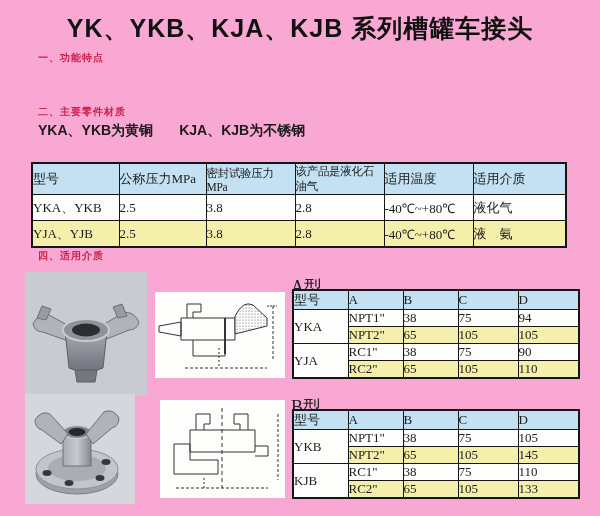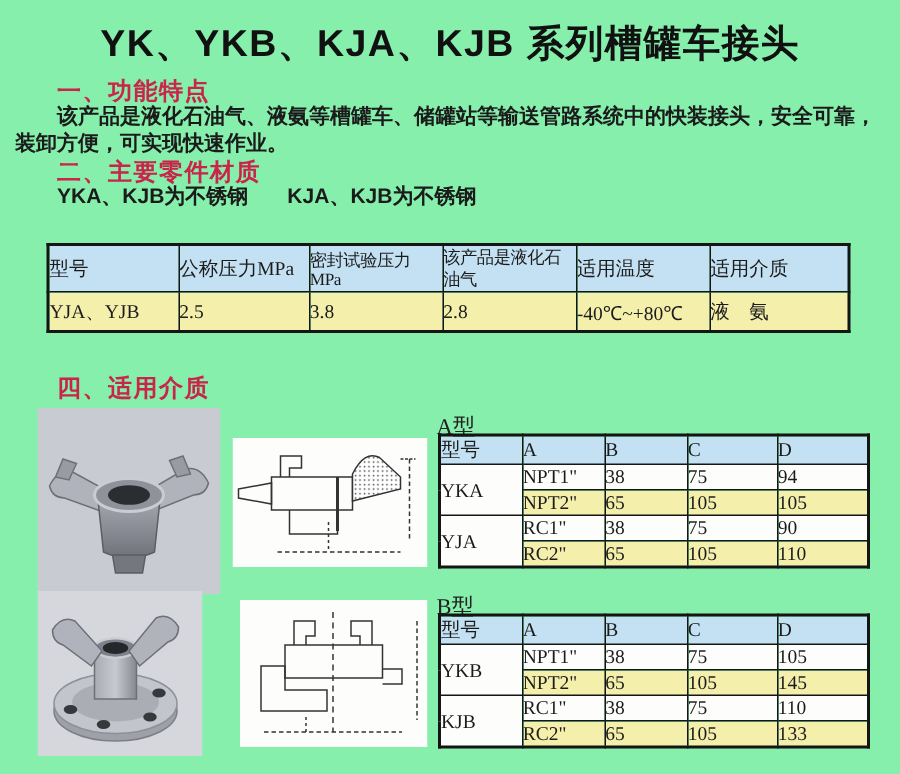--- a/index.html
+++ b/index.html
@@ -1,26 +1,26 @@
 <!DOCTYPE html>
 <html><head>
 <meta charset="utf-8">
 <style>
   html,body{margin:0;padding:0;background:#ffffff;}
   .page{
     position:relative;width:600px;height:516px;overflow:hidden;
-    background:#86efac;
+    background:#f9a8d4;
     font-family:"Liberation Sans",sans-serif;color:#1b1b1b;
   }
   .page-title{
     position:absolute;top:12px;left:0;width:100%;text-align:center;
     font-size:25px;font-weight:bold;letter-spacing:1px;color:#111;
   }
   .sec-heading{
-    position:absolute;left:38px;font-size:16px;font-weight:bold;color:#c9244a;
+    position:absolute;left:38px;font-size:10px;font-weight:bold;color:#c9244a;
     letter-spacing:1px;
   }
   .h-features{top:51px}
   .h-materials{top:105px}
   .h-performance{top:141px}
   .h-dimensions{top:249px}
   .features-body{
     position:absolute;left:10px;top:68px;width:582px;
     font-size:14px;line-height:18px;text-indent:28px;font-weight:600;margin:0;
   }
@@ -33,21 +33,21 @@
         font-family:"Liberation Serif",serif;border-radius:16px;}
   th,td{padding:0;border:1px solid #151515;font-weight:normal;overflow:hidden;}
 
   .perf-table{position:absolute;left:31px;top:162px;width:534px;border:2px solid #151515;}
   .perf-table th{background:#c3e1f3;height:25px;font-size:13px;}
   .perf-table th.small{font-size:11.5px;letter-spacing:-0.3px;}
   .perf-table td{height:25px;font-size:13px;background:#fdfdfb;}
   .perf-table tr.alt td{background:#f5efac;}
 
   .dim-label{
-    position:absolute;left:291px;font-size:15px;font-family:"Liberation Serif",serif;color:#222;
+    position:absolute;left:291px;font-size:18px;font-family:"Liberation Serif",serif;color:#222;
   }
   .label-a{top:275px}
   .label-b{top:395px}
   .dim-table{position:absolute;left:292px;width:286px;border:2px solid #151515;}
   .table-a{top:289px}
   .table-b{top:409px}
   .dim-table th{background:#c3e1f3;height:16px;font-size:13px;}
   .dim-table td{height:16px;font-size:13px;background:#fdfdfb;}
   .dim-table td.model{background:#fdfdfb;}
   .dim-table td.yellow{background:#f5efac;}
@@ -59,43 +59,50 @@
   svg{display:block;}
 </style>
 </head>
 <body>
 
 <div class="page">
 
   <div class="page-title">YK、YKB、KJA、KJB 系列槽罐车接头</div>
 
   <div class="sec-heading h-features">一、功能特点</div>
-  <p class="features-body">该产品是液化石油气、液氨等槽罐车、储罐站等输送管路系统中的快装接头，安全可靠，装卸方便，可实现快速作业。</p>
 
   <div class="sec-heading h-materials">二、主要零件材质</div>
-  <p class="materials-line"><span class="item1">YKA、KJB为不锈钢</span><span class="item2">KJA、KJB为不锈钢</span></p>
+  <p class="materials-line"><span class="item1">YKA、YKB为黄铜</span><span class="item2">KJA、KJB为不锈钢</span></p>
 
 
   <table class="perf-table">
     <colgroup>
       <col style="width:87px">
         <col style="width:87px">
         <col style="width:89px">
       <col style="width:89px">
         <col style="width:89px">
         <col style="width:93px">
     </colgroup>
     <tbody>
         <tr>
       <th>型号</th>
       <th>公称压力MPa</th>
       <th class="small">密封试验压力MPa</th>
       <th class="small">该产品是液化石油气</th>
       <th>适用温度</th>
       <th>适用介质</th>
+    </tr>
+    <tr>
+      <td>YKA、YKB</td>
+      <td>2.5</td>
+      <td>3.8</td>
+      <td>2.8</td>
+      <td>-40℃~+80℃</td>
+      <td>液化气</td>
     </tr>
     <tr class="alt">
       <td>YJA、YJB</td>
       <td>2.5</td>
       <td>3.8</td>
       <td>2.8</td>
       <td>-40℃~+80℃</td>
       <td>液　氨</td>
     </tr>
   </tbody>

